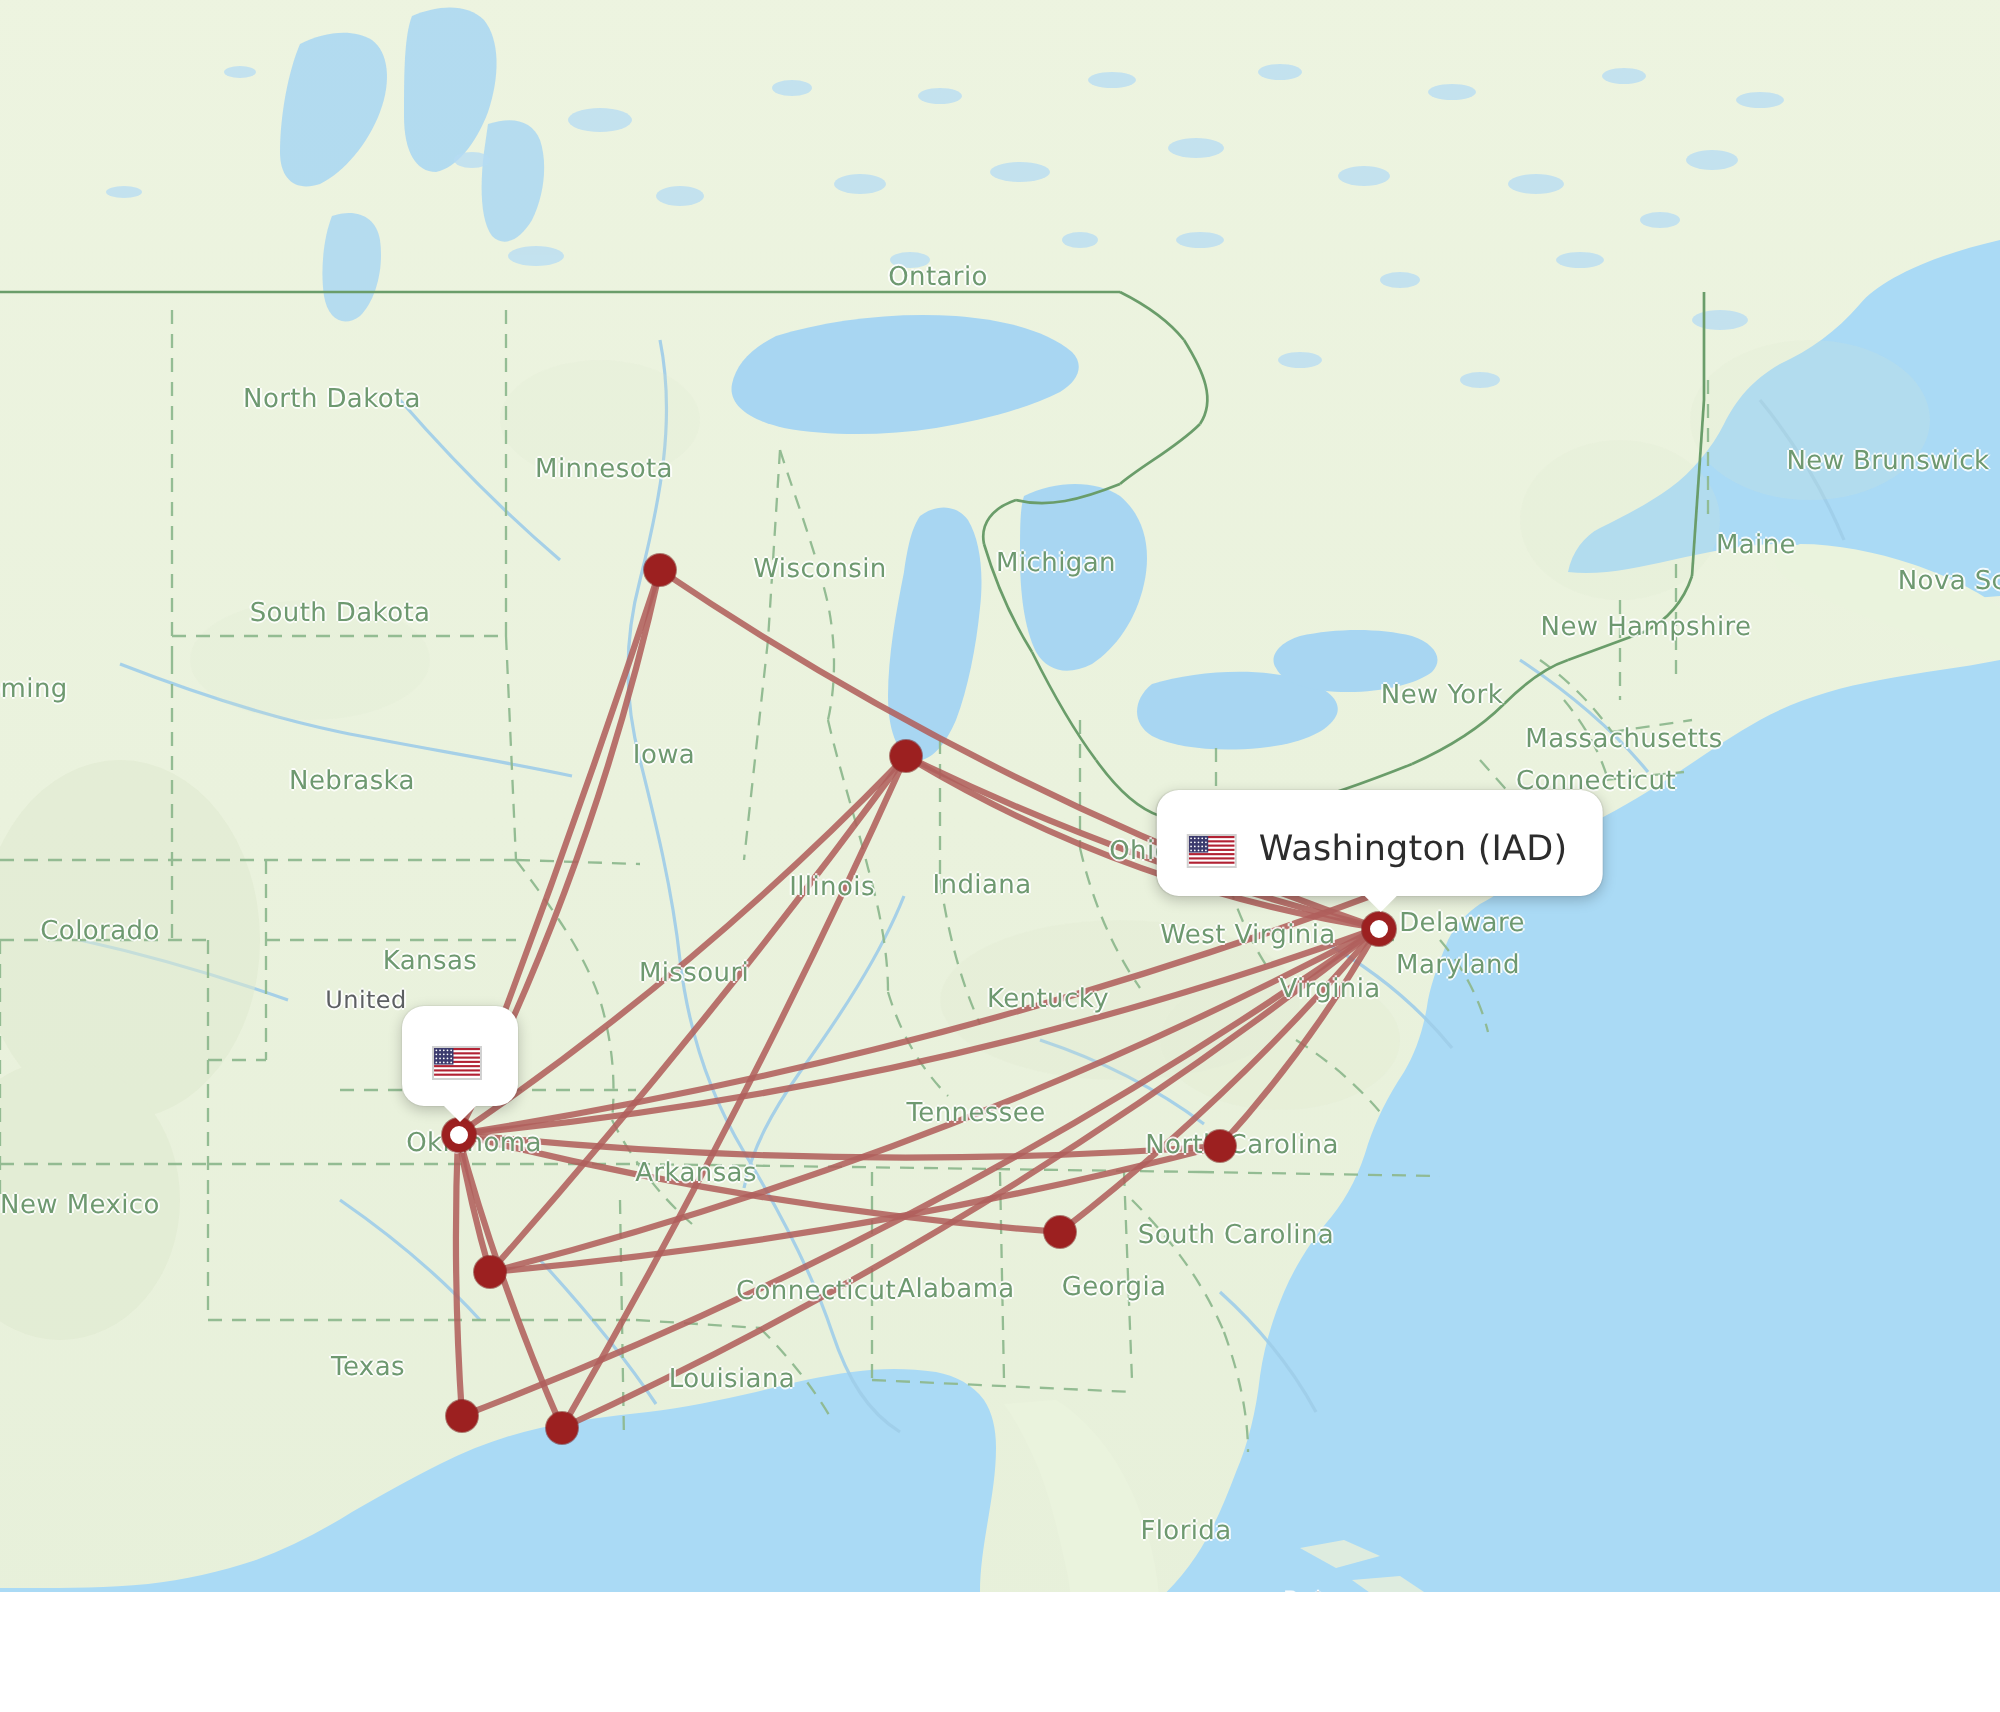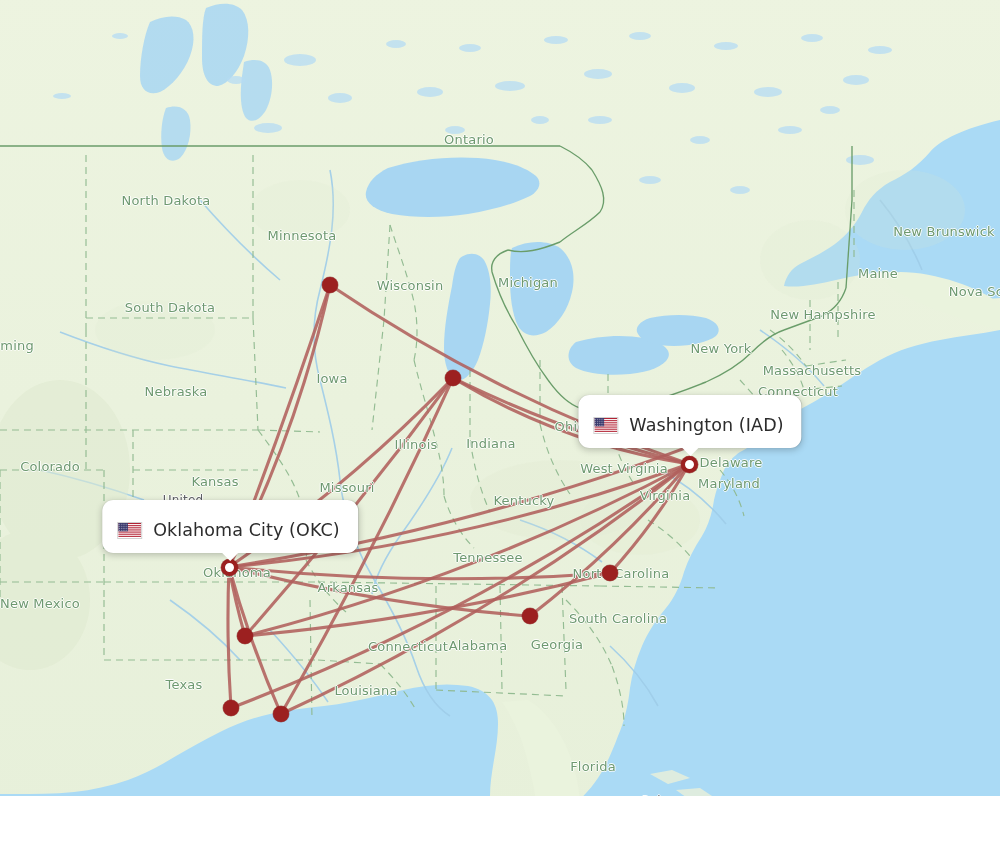--- a/index.html
+++ b/index.html
@@ -512,17 +512,16 @@
           <circle cx="3.40" cy="5.90" r="0.5" fill="#ffffff"></circle>
           <circle cx="5.50" cy="5.90" r="0.5" fill="#ffffff"></circle>
           <circle cx="7.60" cy="5.90" r="0.5" fill="#ffffff"></circle>
           <circle cx="9.70" cy="5.90" r="0.5" fill="#ffffff"></circle>
           <circle cx="1.30" cy="8.20" r="0.5" fill="#ffffff"></circle>
           <circle cx="3.40" cy="8.20" r="0.5" fill="#ffffff"></circle>
           <circle cx="5.50" cy="8.20" r="0.5" fill="#ffffff"></circle>
           <circle cx="7.60" cy="8.20" r="0.5" fill="#ffffff"></circle>
           <circle cx="9.70" cy="8.20" r="0.5" fill="#ffffff"></circle>
         </svg>
-        <span class="txt">Oklahoma City (OKC)</span>
       </div>
     </div>
 
 </div>
 
 </body></html>

